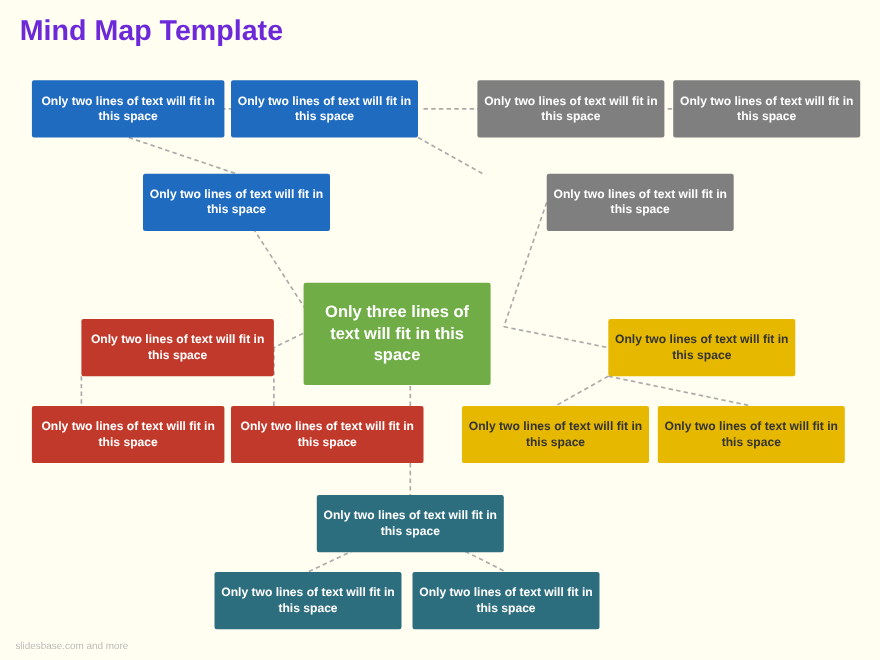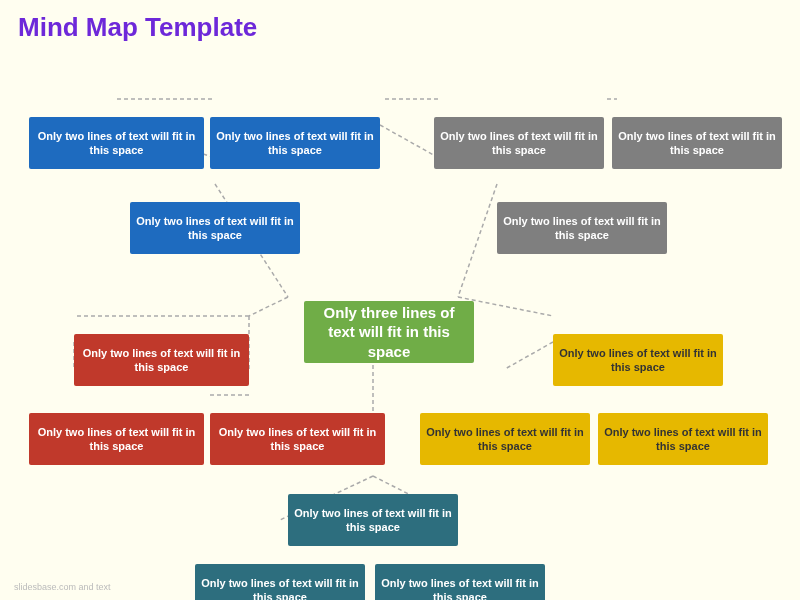--- a/index.html
+++ b/index.html
@@ -24,21 +24,20 @@
       display: flex;
       align-items: center;
       justify-content: center;
       text-align: center;
       font-size: 11px;
       font-weight: bold;
       color: white;
       border-radius: 2px;
       padding: 4px 6px;
       line-height: 1.3;
-      margin-top: 44px;
     }
     .node.blue { background-color: #1e6bbf; }
     .node.gray { background-color: #7f7f7f; }
     .node.green { background-color: #70ad47; font-size: 15px; }
     .node.red { background-color: #c0392b; }
     .node.teal { background-color: #2d6e7e; }
     .node.yellow { background-color: #e6b800; color: #333; }
 
     svg.lines {
       position: absolute;
@@ -87,25 +86,25 @@
     <line x1="373" y1="476" x2="460" y2="520"></line>
   </svg>
 
 <div id="nodes-container">
     <div class="node blue" style="left: 29px; top: 73px; width: 175px; height: 52px;">Only two lines of text  will fit in this space</div>
     <div class="node blue" style="left: 210px; top: 73px; width: 170px; height: 52px;">Only two lines of text  will fit in this space</div>
     <div class="node gray" style="left: 434px; top: 73px; width: 170px; height: 52px;">Only two lines of text  will fit in this space</div>
     <div class="node gray" style="left: 612px; top: 73px; width: 170px; height: 52px;">Only two lines of text  will fit in this space</div>
     <div class="node blue" style="left: 130px; top: 158px; width: 170px; height: 52px;">Only two lines of text  will fit in this space</div>
     <div class="node gray" style="left: 497px; top: 158px; width: 170px; height: 52px;">Only two lines of text  will fit in this space</div>
-    <div class="node green" style="left: 304px; top: 257px; width: 170px; height: 62px;">Only three lines of text will fit in this space</div>
+    <div class="node green" style="left: 276px; top: 257px; width: 170px; height: 93px;">Only three lines of text will fit in this space</div>
     <div class="node red" style="left: 74px; top: 290px; width: 175px; height: 52px;">Only two lines of text  will fit in this space</div>
     <div class="node yellow" style="left: 553px; top: 290px; width: 170px; height: 52px;">Only two lines of text  will fit in this space</div>
     <div class="node red" style="left: 29px; top: 369px; width: 175px; height: 52px;">Only two lines of text  will fit in this space</div>
     <div class="node red" style="left: 210px; top: 369px; width: 175px; height: 52px;">Only two lines of text  will fit in this space</div>
     <div class="node yellow" style="left: 420px; top: 369px; width: 170px; height: 52px;">Only two lines of text  will fit in this space</div>
     <div class="node yellow" style="left: 598px; top: 369px; width: 170px; height: 52px;">Only two lines of text  will fit in this space</div>
     <div class="node teal" style="left: 288px; top: 450px; width: 170px; height: 52px;">Only two lines of text  will fit in this space</div>
     <div class="node teal" style="left: 195px; top: 520px; width: 170px; height: 52px;">Only two lines of text  will fit in this space</div>
     <div class="node teal" style="left: 375px; top: 520px; width: 170px; height: 52px;">Only two lines of text  will fit in this space</div>
   </div>
 
-<div class="watermark">slidesbase.com and text</div>
+<div class="watermark">slidesbase.com and more</div>
 
 </body></html>

